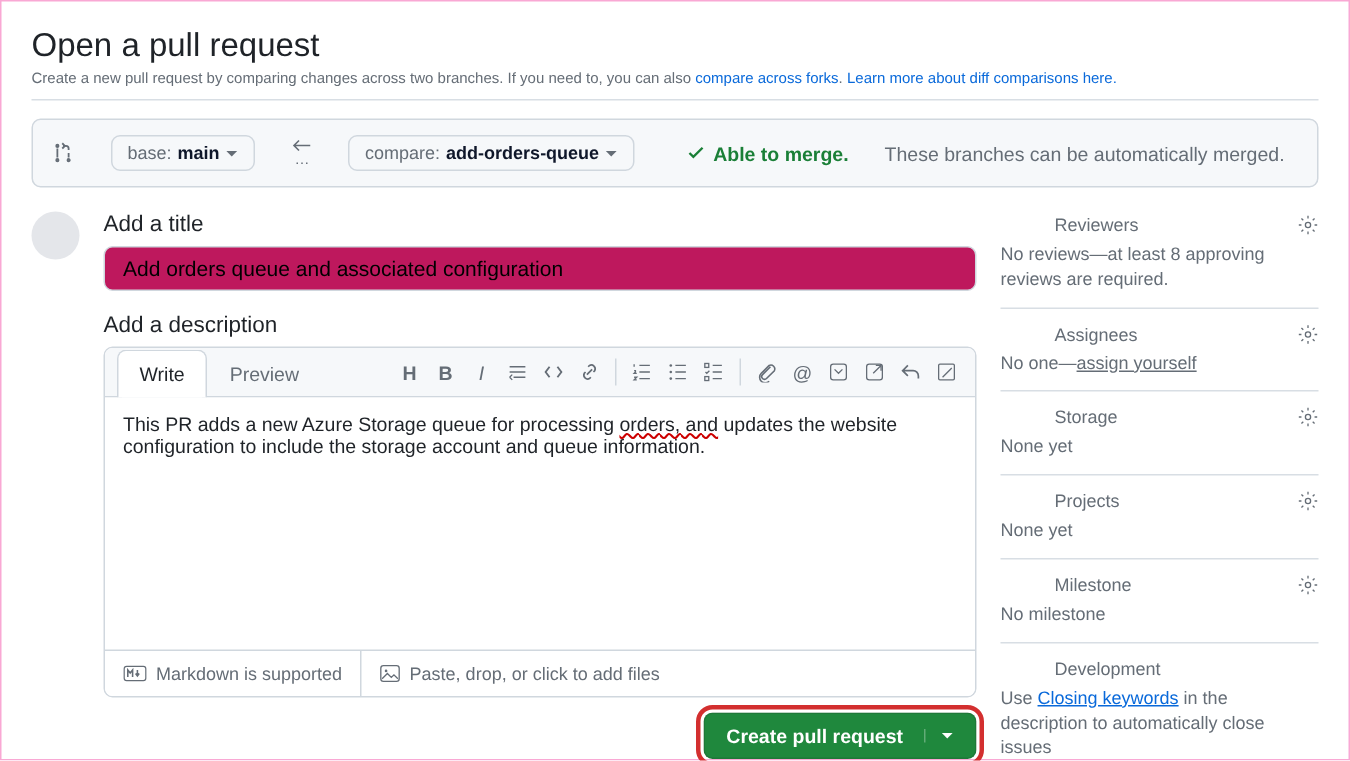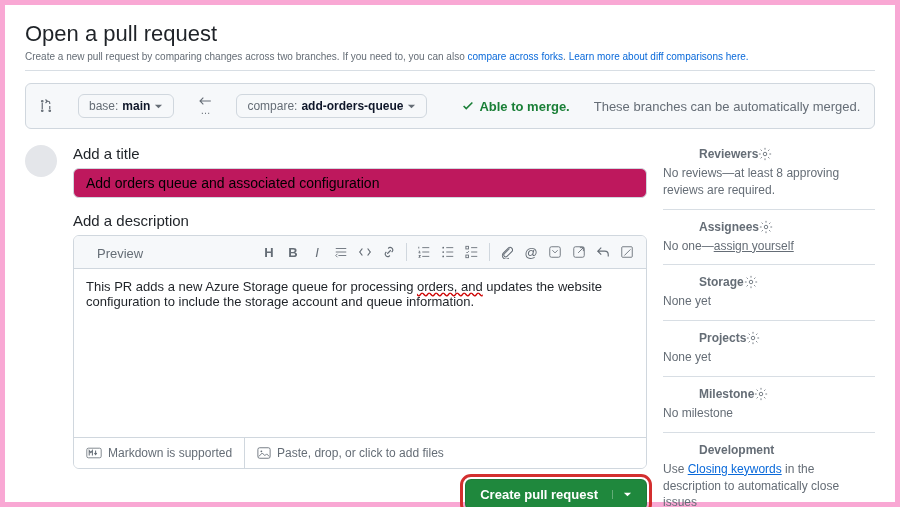--- a/index.html
+++ b/index.html
@@ -1,17 +1,17 @@
 <!DOCTYPE html>
 <html><head>
 <meta charset="utf-8">
 <style>
 * { box-sizing: border-box; margin: 0; padding: 0; }
 body { font-family: -apple-system, BlinkMacSystemFont, "Segoe UI", Helvetica, Arial, sans-serif; color: #1f2328; font-size: 14px; background: #fff; }
-.container { width: 900px; height: 507px; border: 5px solid #f9a8d4; padding: 16px 20px 10px; }
+.container { width: 900px; height: 507px; border: 1px solid #f9a8d4; padding: 16px 20px 10px; }
 h1 { font-size: 22px; font-weight: 400; margin-bottom: 4px; }
 .subtitle { color: #656d76; font-size: 10px; border-bottom: 1px solid #d8dee4; padding-bottom: 8px; margin-bottom: 12px; }
 .subtitle a { color: #0969da; text-decoration: none; }
 
 .compare-bar { background: #f6f8fa; border: 1px solid #d0d7de; border-radius: 6px; padding: 10px 12px; display: flex; align-items: center; gap: 24px; font-size: 13px; margin-bottom: 16px; }
 .compare-bar .icon-btn { display: inline-flex; align-items: center; justify-content: center; color: #656d76; }
 .branch-sel { background: #f6f8fa; border: 1px solid #d0d7de; border-radius: 6px; padding: 4px 10px; font-size: 12px; color: #656d76; display: inline-flex; align-items: center; gap: 4px; cursor: pointer; }
 .branch-sel strong { color: #0f172a; font-weight: 600; }
 .merge-ok { color: #1a7f37; font-weight: 700; display: inline-flex; align-items: center; gap: 4px; margin-left: 10px; }
 .merge-desc { color: #656d76; }
@@ -38,21 +38,21 @@
 .ef-cell { padding: 8px 12px; display: flex; align-items: center; gap: 6px; }
 .ef-cell:first-child { border-right: 1px solid #d0d7de; }
 .ef-cell:last-child { flex: 1; cursor: pointer; }
 
 .submit-row { display: flex; justify-content: flex-end; margin-top: 10px; }
 .submit-btn { background: #1f883d; color: #fff; border: 1px solid rgba(27,31,36,.15); border-radius: 6px; padding: 7px 14px; font-size: 13px; font-weight: 600; display: flex; align-items: center; gap: 18px; cursor: pointer; outline: 3px solid #d32f2f; outline-offset: 2px; }
 .submit-btn .caret-split { border-left: 1px solid rgba(255,255,255,.3); padding-left: 10px; margin-left: -4px; }
 
 .side-section { border-bottom: 1px solid #d8dee4; padding: 10px 0; }
 .side-section:first-child { padding-top: 2px; }
-.side-head { display: flex; justify-content: flex-start; align-items: center; color: #656d76; font-weight: 700; margin-bottom: 4px; padding-left: 36px; }
+.side-head { display: flex; justify-content: space-between; align-items: center; color: #656d76; font-weight: 400; margin-bottom: 4px; padding-left: 36px; }
 .side-body { color: #656d76; line-height: 1.4; }
 .side-body a { color: #656d76; text-decoration: underline; }
 .side-body a.blue { color: #0969da; }
 .gear { color: #656d76; cursor: pointer; }
 
 svg { display: block; }
 </style>
 </head>
 <body>
 
@@ -101,20 +101,21 @@
 
   <div class="body-row">
     <div class="avatar"></div>
     <div class="main-col">
       <div class="field-label">Add a title</div>
       <input class="title-input" value="Add orders queue and associated configuration" style="">
 
       <div class="field-label">Add a description</div>
       <div class="editor">
         <div class="tab-row">
+          <div class="tab active">Write</div>
           <div class="tab">Preview</div>
           <div class="toolbar">
             <span class="tbtn">
                 <b>H</b>
               </span>
             <span class="tbtn">
                 <b>B</b>
               </span>
             <span class="tbtn">
                 <i>I</i>

